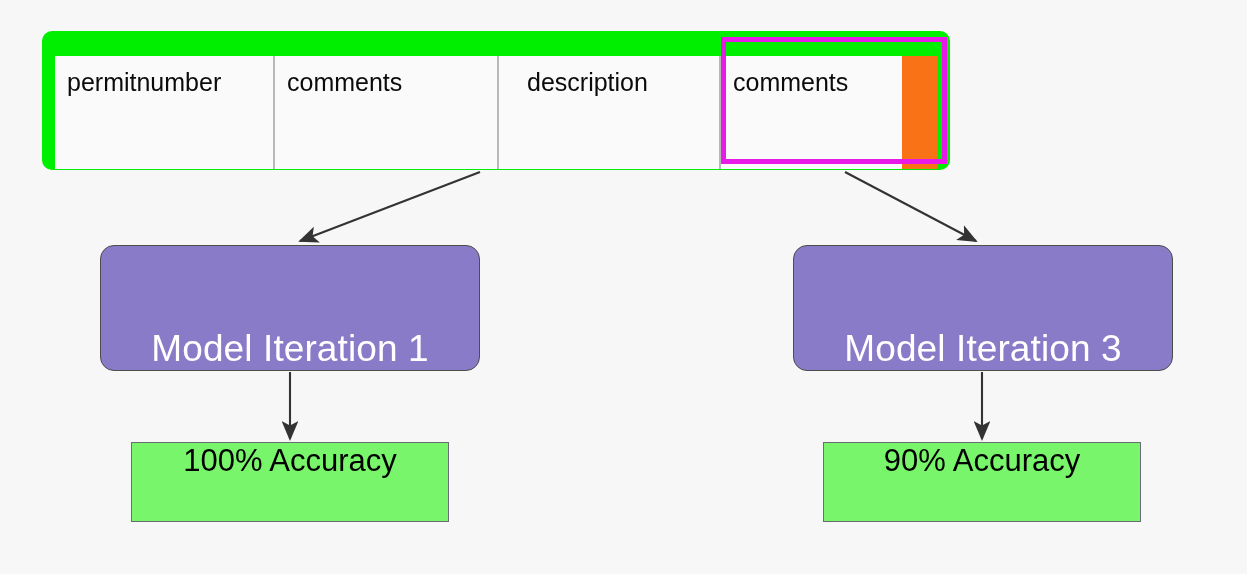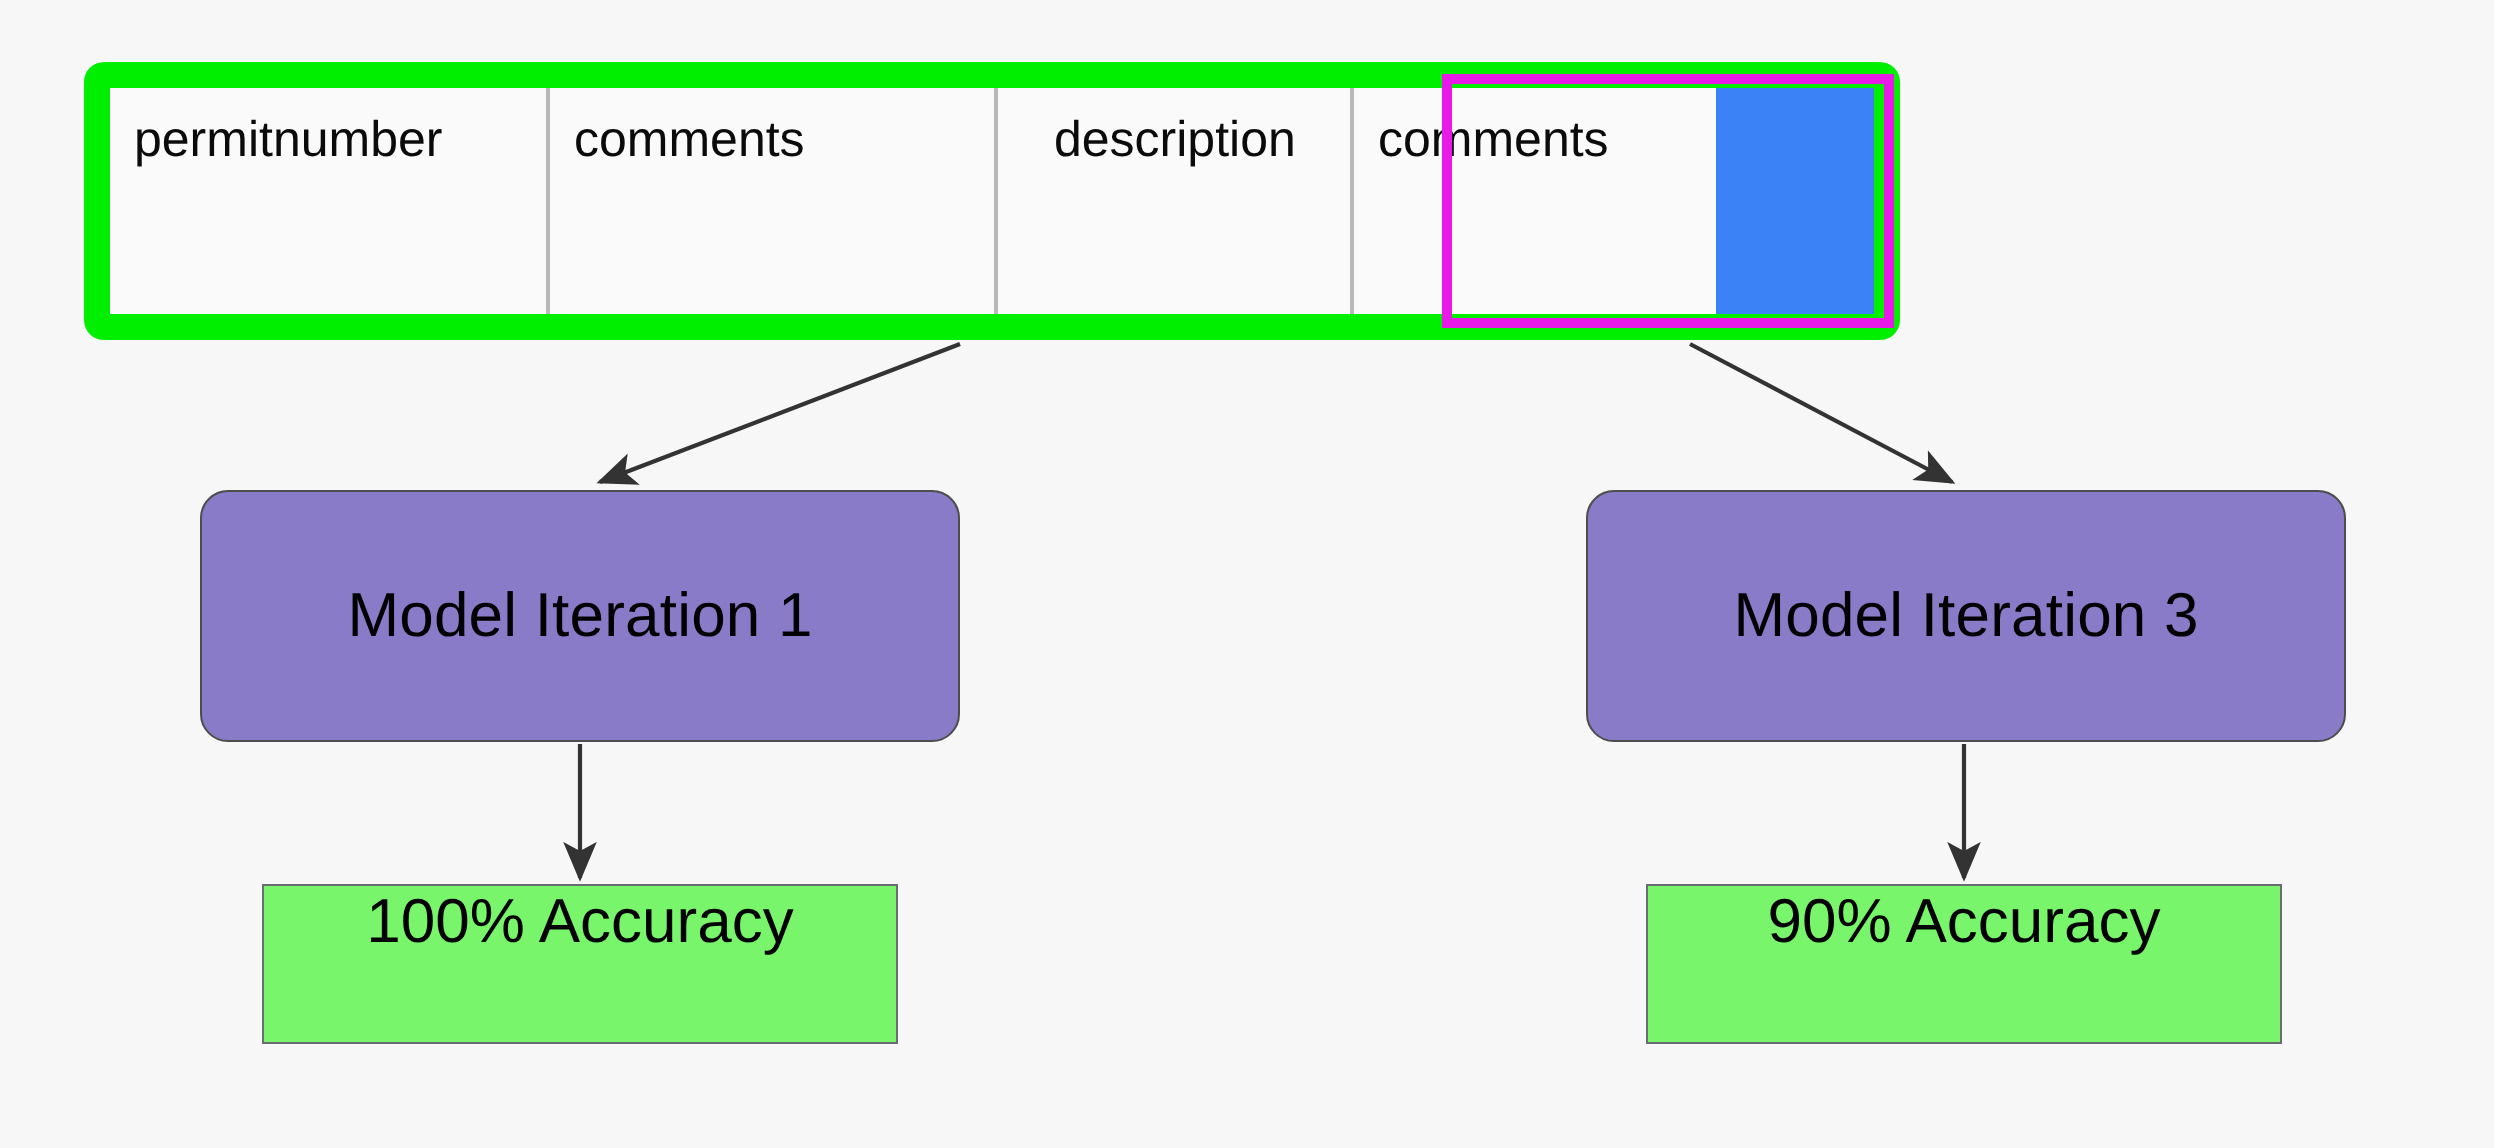--- a/index.html
+++ b/index.html
@@ -37,41 +37,42 @@
     height: 139px;
     box-sizing: border-box;
     border: 13px solid #00ee00;
     border-radius: 10px;
     background: #00ee00;
   }
   .dataset-table {
     position: relative;
     width: 100%;
     height: 100%;
-    background: #3b82f6;
+    background: #f97316;
     display: flex;
     box-sizing: border-box;
+    margin-top: 12px;
   }
   .cell {
     position: relative;
     box-sizing: border-box;
     padding: 9px 12px 0 12px;
     font-size: 25px;
     line-height: 1.42;
     color: #0b0b0b;
     background: #fafafa;
     overflow: hidden;
     word-break: break-word;
   }
   .cell + .cell {
     border-left: 2px solid #b8b8b8;
   }
   .cell-permitnumber { width: 218px; }
   .cell-worktype     { width: 224px; }
-  .cell-description  { width: 178px; padding-left: 28px; }
+  .cell-description  { width: 222px; padding-left: 28px; }
   .cell-comments     { width: 183px; border-left: 2px solid #b8b8b8; }
 
   
   .comments-highlight {
     position: absolute;
     left: 666px;
     top: -7px;
     width: 226px;
     height: 127px;
     box-sizing: border-box;
@@ -83,24 +84,24 @@
   
   .model-node {
     position: absolute;
     box-sizing: border-box;
     width: 380px;
     height: 126px;
     background: #8a7bc8;
     border: 1.6px solid #4d4d4d;
     border-radius: 14px;
     display: flex;
-    align-items: center;
+    align-items: flex-end;
     justify-content: center;
-    font-size: 31px;
-    color: #000000;
+    font-size: 37px;
+    color: #ffffff;
     letter-spacing: 0.1px;
   }
   .model-left  { left: 100px; top: 245px; }
   .model-right { left: 793px; top: 245px; }
 
   
   .accuracy-node {
     position: absolute;
     box-sizing: border-box;
     width: 318px;

